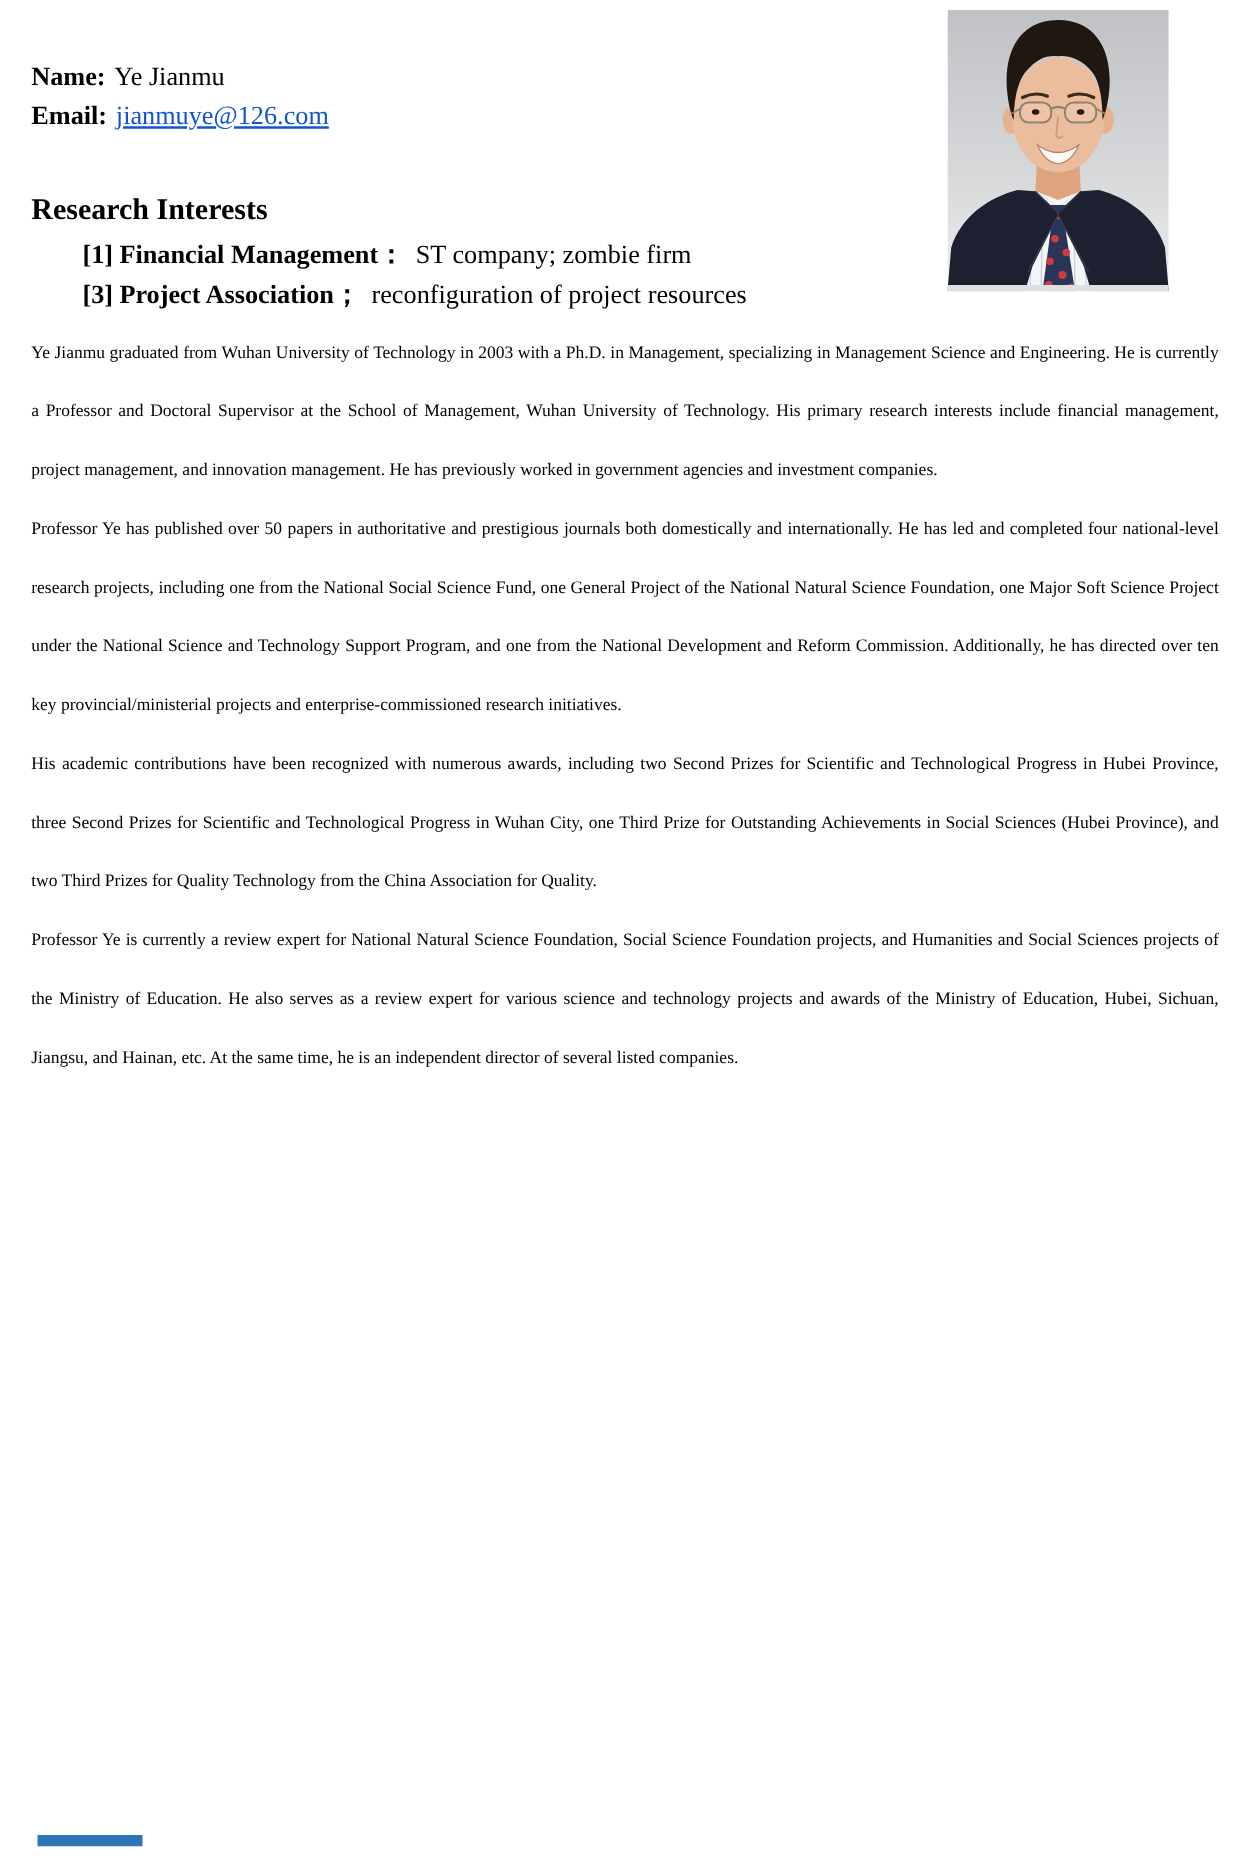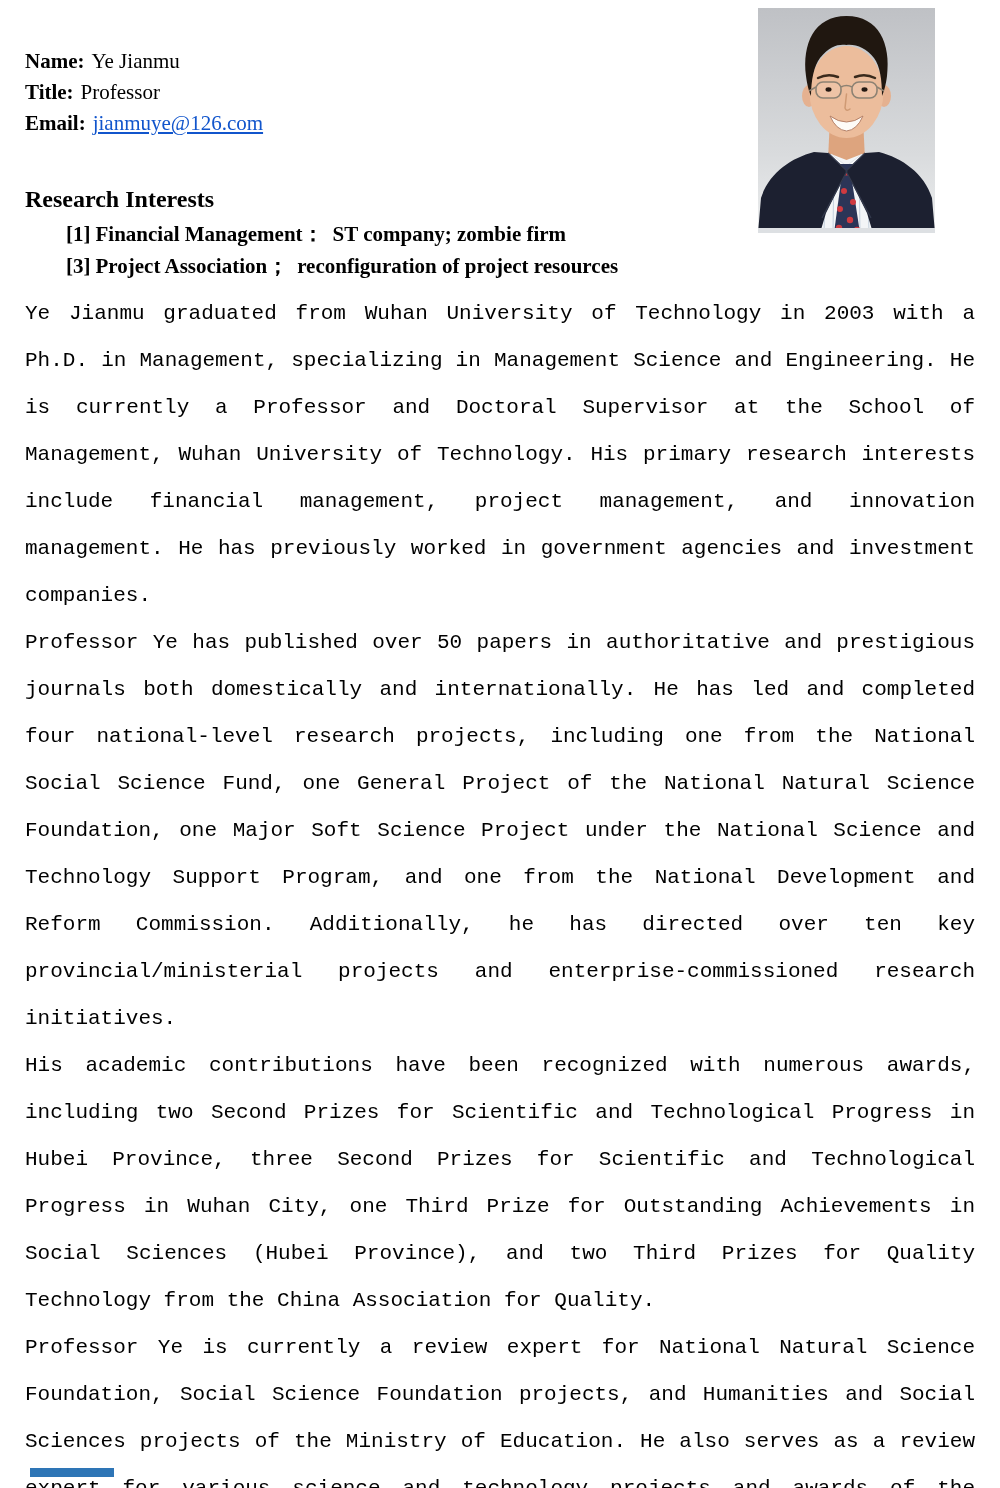--- a/index.html
+++ b/index.html
@@ -41,29 +41,28 @@
   .pp-heading{margin-top:46px;}
   
   .ri-list{margin-top:5px;}
   .ri-item{
     font-size:21px;
     line-height:32px;
     padding-left:41px;
   }
   .ri-index{font-weight:bold; margin-right:5px;}
   .ri-field{font-weight:bold;}
-  .ri-desc{margin-left:9px;font-weight:bold;}
+  .ri-desc{margin-left:9px;}
   
   .body-text{margin-top:8px;}
   .body-text p{
     margin:0;
-    font-size:21px;
+    font-size:14px;
     line-height:47px;
     text-align:justify;
-    font-family:Liberation Mono, monospace;
   }
   
   .photo{
     position:absolute;
     left:758px; top:8px;
     width:177px; height:225px;
   }
   .photo svg{display:block;width:100%;height:100%;}
   
   .bottom-bar{
@@ -76,23 +75,20 @@
 </head>
 <body>
 
 <div class="page">
 
   <div class="content">
 
     <div class="info-block">
       <p class="info-line">
         <span class="info-label">Name:</span><span>Ye Jianmu</span>
-      </p>
-      <p class="info-line">
-        <span class="info-label">Title:</span><span>Professor</span>
       </p>
       <p class="info-line">
         <span class="info-label">Email:</span><a class="email-link" href="#">jianmuye@126.com</a>
       </p>
     </div>
 
     <h2 class="section-heading ri-heading">Research Interests</h2>
 
     <div class="ri-list">
       <div class="ri-item">

